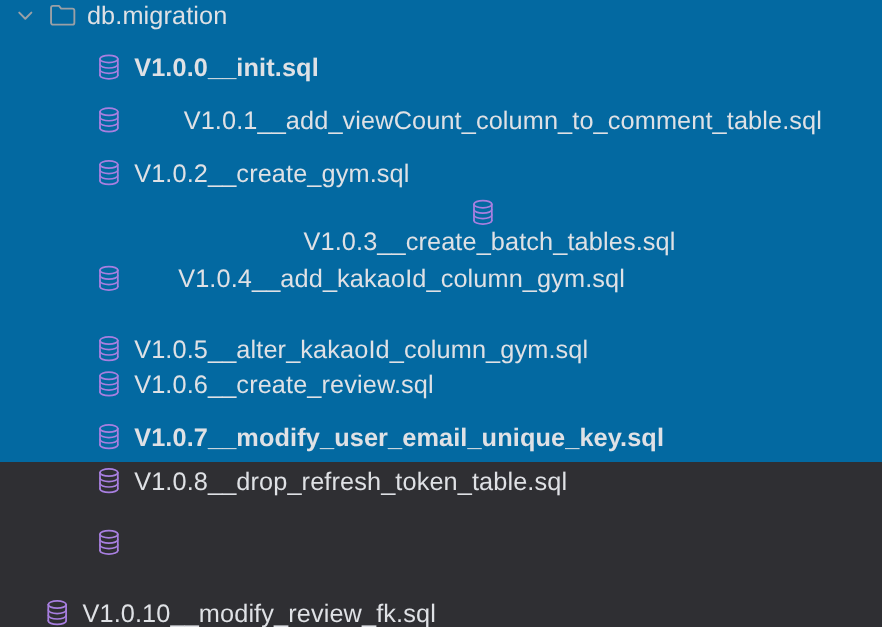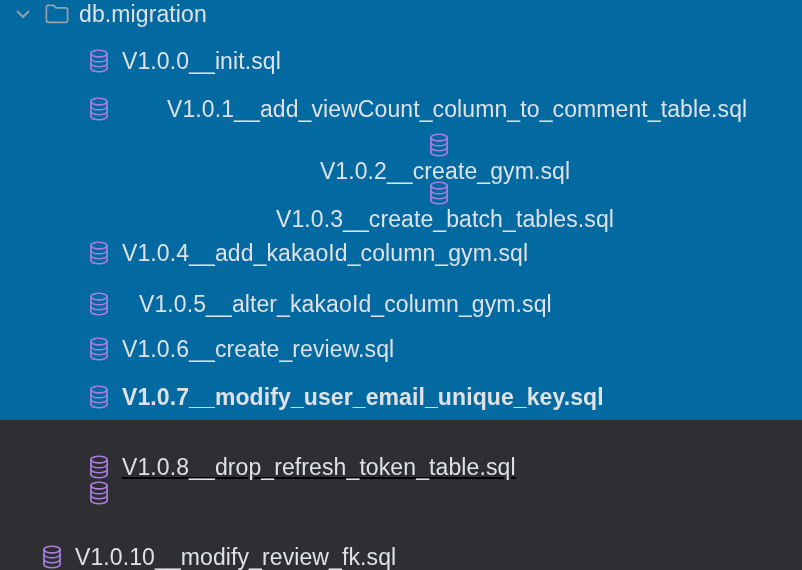--- a/index.html
+++ b/index.html
@@ -102,21 +102,21 @@
     </span>
     <span class="folder-icon">
       <svg width="26" height="26" viewBox="0 0 26 26" fill="none">
         <path d="M2.4 6.2 a1.8 1.8 0 0 1 1.8 -1.8 H9.6 l2.0 2.4 H21.8 a1.8 1.8 0 0 1 1.8 1.8 V19.6 a1.8 1.8 0 0 1 -1.8 1.8 H4.2 a1.8 1.8 0 0 1 -1.8 -1.8 Z" stroke="#9aa0a6" stroke-width="1.7" stroke-linejoin="round"></path>
       </svg>
     </span>
     <span class="folder-label">db.migration</span>
   </div>
 
   <div id="file-rows">
-      <div class="tree-row file-row" style="top: 37px;">
+      <div class="tree-row file-row" style="top: 37px; font-weight: bold;">
     <span class="db-icon">
       <svg width="22" height="24" viewBox="0 0 22 24" fill="none">
         <ellipse cx="11" cy="4.6" rx="8.1" ry="3.3" stroke="#a87fe0" stroke-width="1.6"></ellipse>
         <path d="M2.9 4.6 V19.4" stroke="#a87fe0" stroke-width="1.6" stroke-linecap="round"></path>
         <path d="M19.1 4.6 V19.4" stroke="#a87fe0" stroke-width="1.6" stroke-linecap="round"></path>
         <path d="M2.9 19.4 a8.1 3.3 0 0 0 16.2 0" stroke="#a87fe0" stroke-width="1.6" stroke-linecap="round"></path>
         <path d="M2.9 9.5 a8.1 3.3 0 0 0 16.2 0" stroke="#a87fe0" stroke-width="1.5" stroke-linecap="round"></path>
         <path d="M2.9 14.4 a8.1 3.3 0 0 0 16.2 0" stroke="#a87fe0" stroke-width="1.5" stroke-linecap="round"></path>
       </svg>
     </span>
@@ -128,21 +128,21 @@
         <ellipse cx="11" cy="4.6" rx="8.1" ry="3.3" stroke="#a87fe0" stroke-width="1.6"></ellipse>
         <path d="M2.9 4.6 V19.4" stroke="#a87fe0" stroke-width="1.6" stroke-linecap="round"></path>
         <path d="M19.1 4.6 V19.4" stroke="#a87fe0" stroke-width="1.6" stroke-linecap="round"></path>
         <path d="M2.9 19.4 a8.1 3.3 0 0 0 16.2 0" stroke="#a87fe0" stroke-width="1.6" stroke-linecap="round"></path>
         <path d="M2.9 9.5 a8.1 3.3 0 0 0 16.2 0" stroke="#a87fe0" stroke-width="1.5" stroke-linecap="round"></path>
         <path d="M2.9 14.4 a8.1 3.3 0 0 0 16.2 0" stroke="#a87fe0" stroke-width="1.5" stroke-linecap="round"></path>
       </svg>
     </span>
     <span class="file-label">V1.0.1__add_viewCount_column_to_comment_table.sql</span>
   </div>
-      <div class="tree-row file-row" style="top: 133px; flex-direction: column;">
+      <div class="tree-row file-row" style="top: 133px;">
     <span class="db-icon">
       <svg width="22" height="24" viewBox="0 0 22 24" fill="none">
         <ellipse cx="11" cy="4.6" rx="8.1" ry="3.3" stroke="#a87fe0" stroke-width="1.6"></ellipse>
         <path d="M2.9 4.6 V19.4" stroke="#a87fe0" stroke-width="1.6" stroke-linecap="round"></path>
         <path d="M19.1 4.6 V19.4" stroke="#a87fe0" stroke-width="1.6" stroke-linecap="round"></path>
         <path d="M2.9 19.4 a8.1 3.3 0 0 0 16.2 0" stroke="#a87fe0" stroke-width="1.6" stroke-linecap="round"></path>
         <path d="M2.9 9.5 a8.1 3.3 0 0 0 16.2 0" stroke="#a87fe0" stroke-width="1.5" stroke-linecap="round"></path>
         <path d="M2.9 14.4 a8.1 3.3 0 0 0 16.2 0" stroke="#a87fe0" stroke-width="1.5" stroke-linecap="round"></path>
       </svg>
     </span>
@@ -154,34 +154,34 @@
         <ellipse cx="11" cy="4.6" rx="8.1" ry="3.3" stroke="#a87fe0" stroke-width="1.6"></ellipse>
         <path d="M2.9 4.6 V19.4" stroke="#a87fe0" stroke-width="1.6" stroke-linecap="round"></path>
         <path d="M19.1 4.6 V19.4" stroke="#a87fe0" stroke-width="1.6" stroke-linecap="round"></path>
         <path d="M2.9 19.4 a8.1 3.3 0 0 0 16.2 0" stroke="#a87fe0" stroke-width="1.6" stroke-linecap="round"></path>
         <path d="M2.9 9.5 a8.1 3.3 0 0 0 16.2 0" stroke="#a87fe0" stroke-width="1.5" stroke-linecap="round"></path>
         <path d="M2.9 14.4 a8.1 3.3 0 0 0 16.2 0" stroke="#a87fe0" stroke-width="1.5" stroke-linecap="round"></path>
       </svg>
     </span>
     <span class="file-label">V1.0.3__create_batch_tables.sql</span>
   </div>
-      <div class="tree-row file-row" style="top: 229px;">
+      <div class="tree-row file-row" style="top: 229px; gap: 40px;">
     <span class="db-icon">
       <svg width="22" height="24" viewBox="0 0 22 24" fill="none">
         <ellipse cx="11" cy="4.6" rx="8.1" ry="3.3" stroke="#a87fe0" stroke-width="1.6"></ellipse>
         <path d="M2.9 4.6 V19.4" stroke="#a87fe0" stroke-width="1.6" stroke-linecap="round"></path>
         <path d="M19.1 4.6 V19.4" stroke="#a87fe0" stroke-width="1.6" stroke-linecap="round"></path>
         <path d="M2.9 19.4 a8.1 3.3 0 0 0 16.2 0" stroke="#a87fe0" stroke-width="1.6" stroke-linecap="round"></path>
         <path d="M2.9 9.5 a8.1 3.3 0 0 0 16.2 0" stroke="#a87fe0" stroke-width="1.5" stroke-linecap="round"></path>
         <path d="M2.9 14.4 a8.1 3.3 0 0 0 16.2 0" stroke="#a87fe0" stroke-width="1.5" stroke-linecap="round"></path>
       </svg>
     </span>
     <span class="file-label">V1.0.4__add_kakaoId_column_gym.sql</span>
   </div>
-      <div class="tree-row file-row" style="top: 280px; gap: 17px;">
+      <div class="tree-row file-row" style="top: 293px;">
     <span class="db-icon">
       <svg width="22" height="24" viewBox="0 0 22 24" fill="none">
         <ellipse cx="11" cy="4.6" rx="8.1" ry="3.3" stroke="#a87fe0" stroke-width="1.6"></ellipse>
         <path d="M2.9 4.6 V19.4" stroke="#a87fe0" stroke-width="1.6" stroke-linecap="round"></path>
         <path d="M19.1 4.6 V19.4" stroke="#a87fe0" stroke-width="1.6" stroke-linecap="round"></path>
         <path d="M2.9 19.4 a8.1 3.3 0 0 0 16.2 0" stroke="#a87fe0" stroke-width="1.6" stroke-linecap="round"></path>
         <path d="M2.9 9.5 a8.1 3.3 0 0 0 16.2 0" stroke="#a87fe0" stroke-width="1.5" stroke-linecap="round"></path>
         <path d="M2.9 14.4 a8.1 3.3 0 0 0 16.2 0" stroke="#a87fe0" stroke-width="1.5" stroke-linecap="round"></path>
       </svg>
     </span>
@@ -206,21 +206,21 @@
         <ellipse cx="11" cy="4.6" rx="8.1" ry="3.3" stroke="#a87fe0" stroke-width="1.6"></ellipse>
         <path d="M2.9 4.6 V19.4" stroke="#a87fe0" stroke-width="1.6" stroke-linecap="round"></path>
         <path d="M19.1 4.6 V19.4" stroke="#a87fe0" stroke-width="1.6" stroke-linecap="round"></path>
         <path d="M2.9 19.4 a8.1 3.3 0 0 0 16.2 0" stroke="#a87fe0" stroke-width="1.6" stroke-linecap="round"></path>
         <path d="M2.9 9.5 a8.1 3.3 0 0 0 16.2 0" stroke="#a87fe0" stroke-width="1.5" stroke-linecap="round"></path>
         <path d="M2.9 14.4 a8.1 3.3 0 0 0 16.2 0" stroke="#a87fe0" stroke-width="1.5" stroke-linecap="round"></path>
       </svg>
     </span>
     <span class="file-label">V1.0.7__modify_user_email_unique_key.sql</span>
   </div>
-      <div class="tree-row file-row" style="top: 443px; text-decoration: underline;">
+      <div class="tree-row file-row" style="top: 413px;">
     <span class="db-icon">
       <svg width="22" height="24" viewBox="0 0 22 24" fill="none">
         <ellipse cx="11" cy="4.6" rx="8.1" ry="3.3" stroke="#a87fe0" stroke-width="1.6"></ellipse>
         <path d="M2.9 4.6 V19.4" stroke="#a87fe0" stroke-width="1.6" stroke-linecap="round"></path>
         <path d="M19.1 4.6 V19.4" stroke="#a87fe0" stroke-width="1.6" stroke-linecap="round"></path>
         <path d="M2.9 19.4 a8.1 3.3 0 0 0 16.2 0" stroke="#a87fe0" stroke-width="1.6" stroke-linecap="round"></path>
         <path d="M2.9 9.5 a8.1 3.3 0 0 0 16.2 0" stroke="#a87fe0" stroke-width="1.5" stroke-linecap="round"></path>
         <path d="M2.9 14.4 a8.1 3.3 0 0 0 16.2 0" stroke="#a87fe0" stroke-width="1.5" stroke-linecap="round"></path>
       </svg>
     </span>

